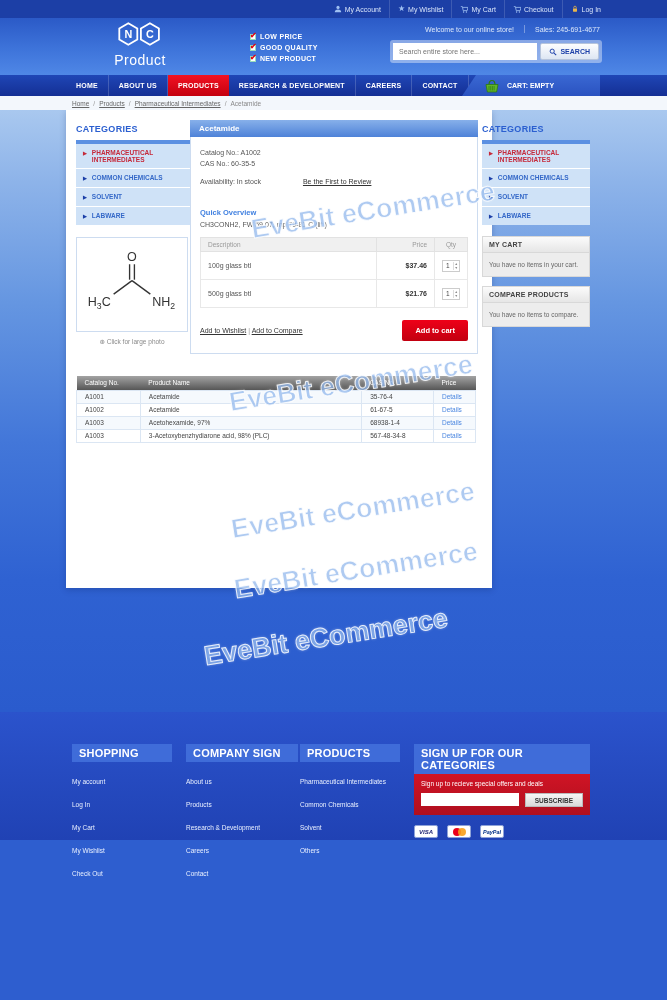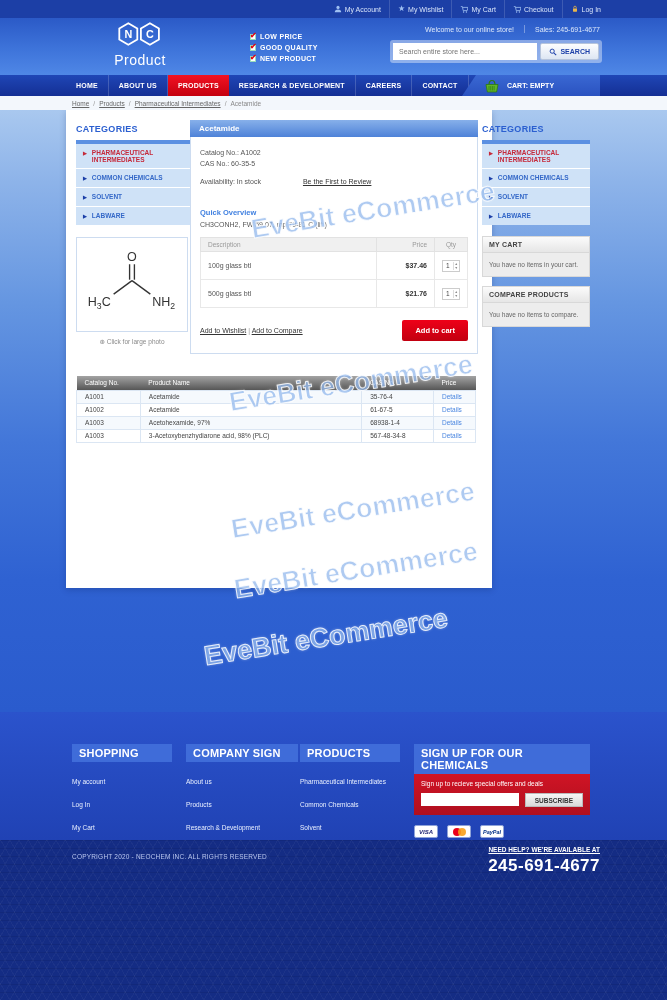--- a/index.html
+++ b/index.html
@@ -475,21 +475,21 @@
     <div class="fcol" style="left:300px; width:100px;">
       <div class="fcol-head">PRODUCTS</div>
       <ul>
         <li><a>Pharmaceutical Intermediates</a></li>
         <li><a>Common Chemicals</a></li>
         <li><a>Solvent</a></li>
         <li><a>Others</a></li>
       </ul>
     </div>
     <div class="fcol" style="left:414px; width:176px;">
-      <div class="fcol-head">SIGN UP FOR OUR CHEMICALS</div>
+      <div class="fcol-head">SIGN UP FOR OUR CATEGORIES</div>
       <div class="news-red">
         <div class="news-text">Sign up to recieve special offers and deals</div>
         <div class="news-row">
           <input class="news-input" type="text" style="">
           <button class="subscribe-btn">SUBSCRIBE</button>
         </div>
       </div>
       <div class="pay-row">
         <span class="pay">
             <span class="pay-visa">VISA</span>
@@ -498,21 +498,14 @@
             <span class="mc-c mc-red"></span>
             <span class="mc-c mc-org"></span>
           </span>
         <span class="pay">
             <span class="pay-pp">PayPal</span>
           </span>
       </div>
     </div>
   </div>
 
-  <div class="bottom">
-    <div class="copyright">COPYRIGHT 2020 - NEOCHEM INC. ALL RIGHTS RESERVED</div>
-    <div class="help-wrap">
-      <div class="help-line">NEED HELP? WE'RE AVAILABLE AT</div>
-      <div class="help-phone">245-691-4677</div>
-    </div>
-  </div>
 
 </div>
 
 </body></html>

